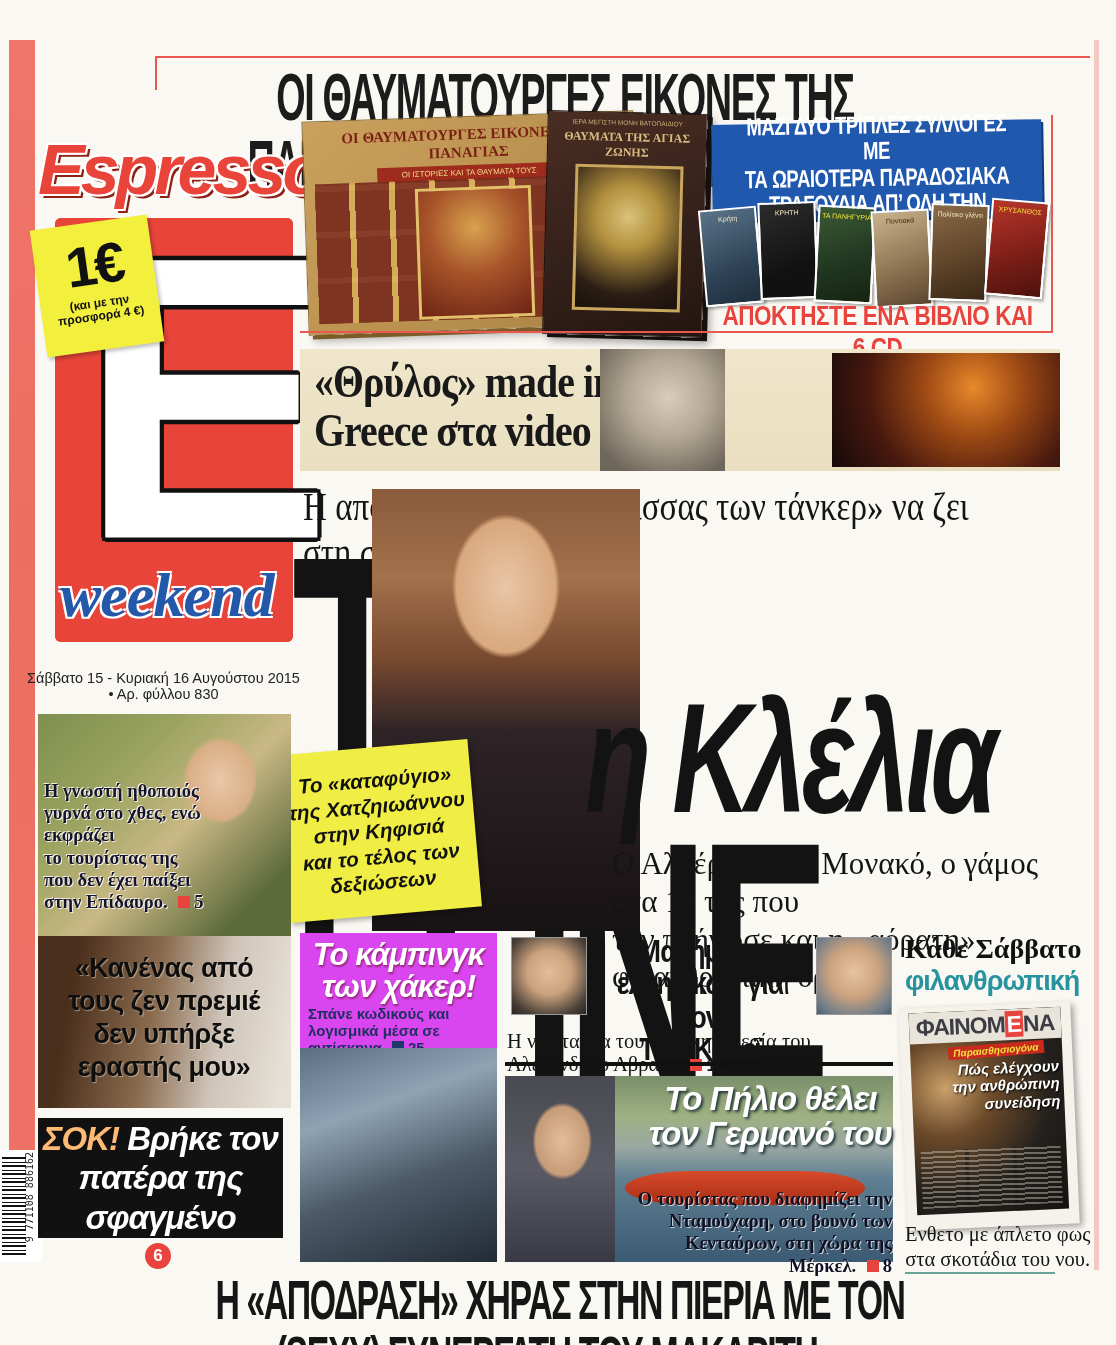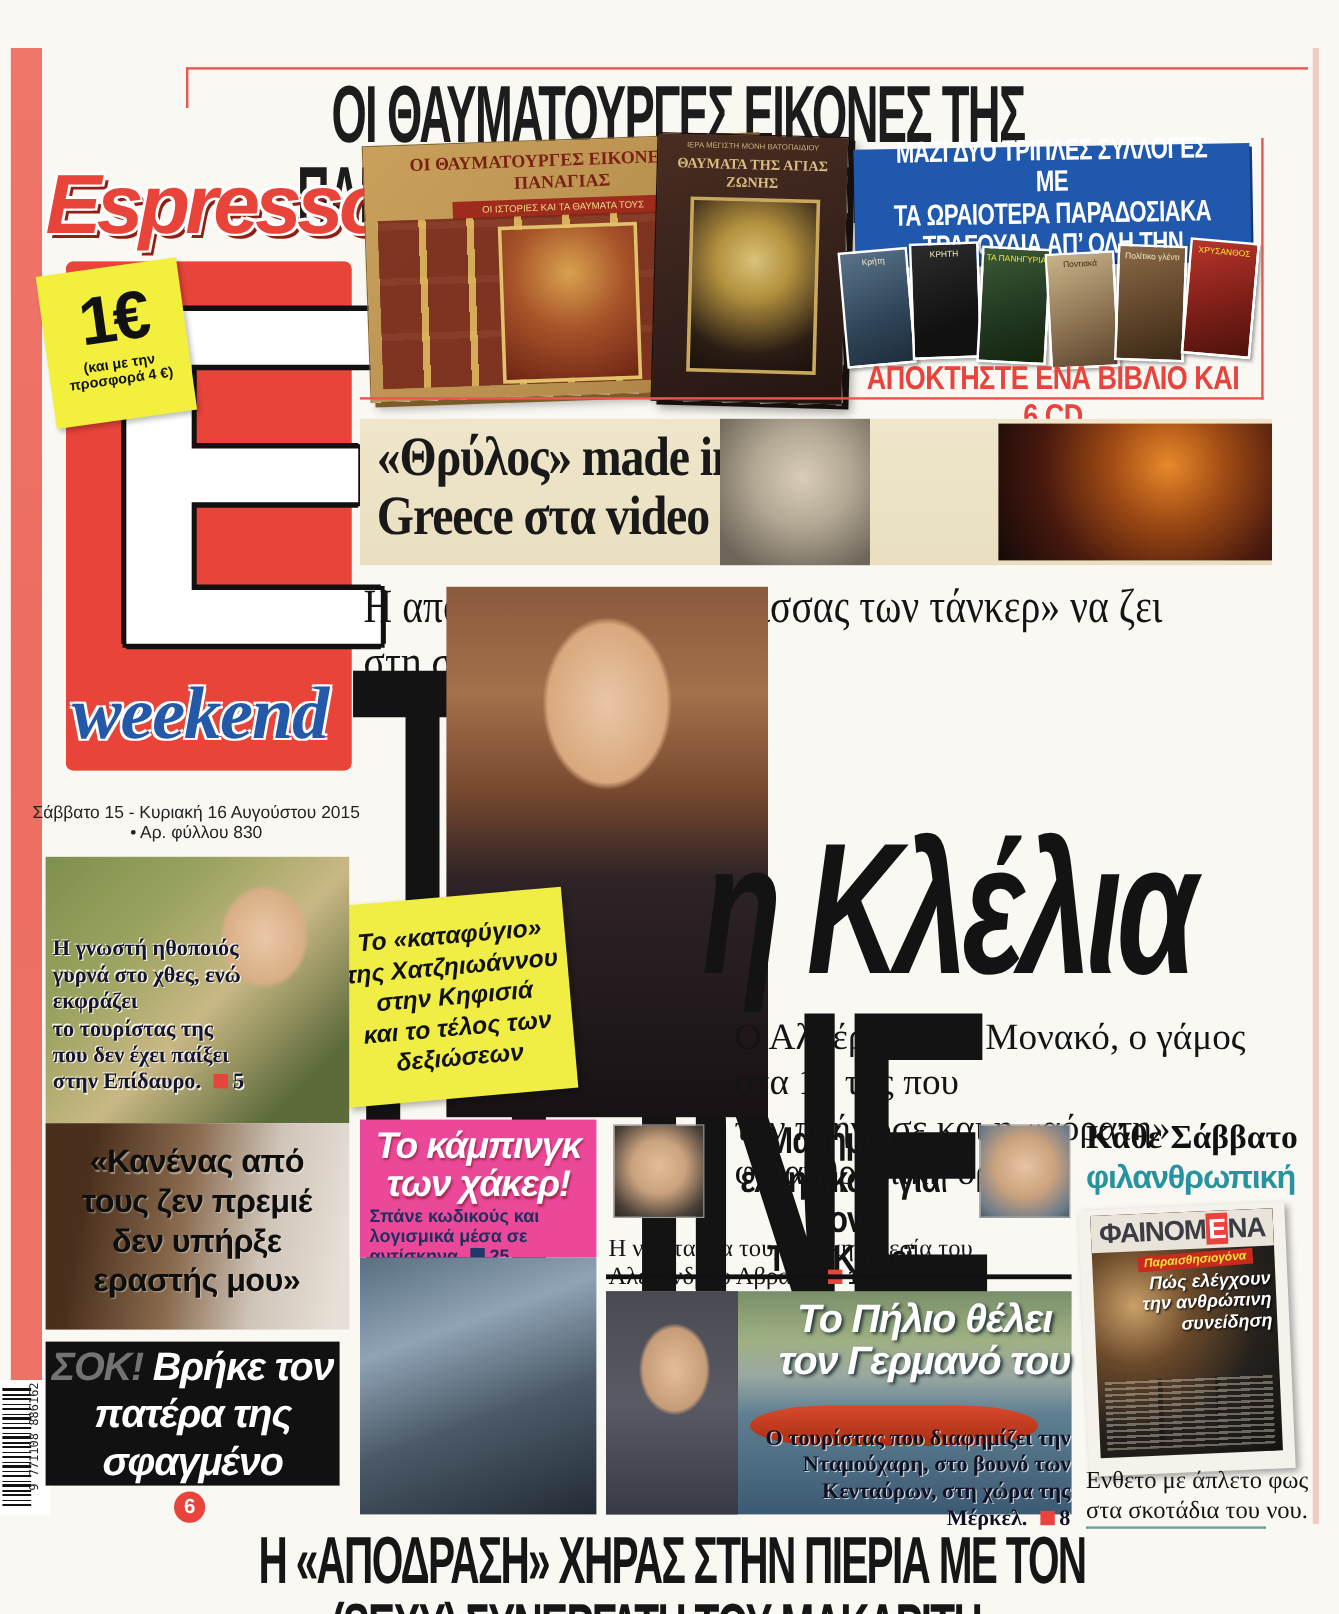--- a/index.html
+++ b/index.html
@@ -131,25 +131,25 @@
                 font-size:18.5px;line-height:1.2;color:#14142e;
                 text-shadow:1px 1px 0 #f4f0e2,-1px -1px 0 #f4f0e2;}
   .quote-photo{left:38px;top:936px;width:253px;height:172px;
       background:linear-gradient(100deg,#4a2f1c 15%,#8a6b4f 45%,#cfc4b8 70%,#e6e0d6 95%);}
   .quote-text{left:44px;top:952px;width:240px;text-align:center;font-weight:bold;font-size:27px;
               line-height:1.22;color:#0e0e0e;letter-spacing:-.5px;
               text-shadow:1px 1px 1px rgba(240,235,220,.5);}
   .sok-box{left:38px;top:1118px;width:245px;height:120px;background:#111;display:flex;align-items:center;
            justify-content:center;text-align:center;}
   .sok-inner{font-weight:bold;font-style:italic;font-size:33px;line-height:1.2;color:#fff;letter-spacing:-1px;}
-  .sok-label{color:#737373;}
+  .sok-label{color:#fdba74;}
   .sok-page{left:145px;top:1243px;}
 
   
-  .hack-box{left:300px;top:933px;width:197px;height:115px;background:#ec4899;text-align:center;overflow:hidden;}
+  .hack-box{left:300px;top:933px;width:197px;height:115px;background:#d946ef;text-align:center;overflow:hidden;}
   .hack-head{margin-top:6px;font-weight:bold;font-style:italic;font-size:31px;line-height:1.02;color:#fff;
              letter-spacing:-1px;text-shadow:1px 2px 2px rgba(90,10,5,.5);}
   .hack-blurb{margin:4px 8px 0;text-align:left;font-weight:bold;font-size:15px;line-height:1.12;color:#1d2f5e;}
   .hack-photo{left:300px;top:1048px;width:197px;height:214px;
       background:linear-gradient(160deg,#5a6f82 0%,#8fa3b5 30%,#4c5a68 60%,#222c36 100%);}
 
   
   .carrey-photo-l{left:511px;top:937px;width:74px;height:76px;
       background:radial-gradient(circle at 50% 45%,#e3bd9a 0%,#caa27e 40%,#4a4038 80%,#2a2420 100%);border:1px solid #999;}
   .carrey-photo-r{left:816px;top:937px;width:74px;height:76px;
@@ -186,21 +186,21 @@
   .fai-title{text-align:center;font-weight:bold;font-size:23px;letter-spacing:-1px;color:#3c3c44;
              background:#e8e4da;padding:2px 0;}
   .fai-title .rede{color:#fff;background:#e8433c;padding:0 2px;}
   .fai-label{position:absolute;left:38px;top:34px;background:#c92a1e;color:#f3e23a;font-weight:bold;
              font-style:italic;font-size:10px;padding:1px 5px;transform:rotate(-2deg);}
   .fai-head{position:absolute;left:30px;top:50px;width:118px;text-align:right;font-weight:bold;
             font-style:italic;font-size:15px;line-height:1.15;color:#fff;text-shadow:1px 1px 2px #000;}
   .fai-cols{position:absolute;left:6px;bottom:6px;width:140px;height:58px;opacity:.55;
       background:repeating-linear-gradient(0deg,rgba(210,205,190,.8) 0 2px,transparent 2px 5px),
                  repeating-linear-gradient(90deg,transparent 0 44px,rgba(20,20,20,.9) 44px 48px);}
-  .fai-blurb{left:905px;top:1222px;font-family:"Liberation Serif",serif;font-size:20.5px;color:#141414;line-height:1.2;}
+  .fai-blurb{left:905px;top:1222px;font-family:"Liberation Serif",serif;font-size:20.5px;color:#141414;line-height:1.2;text-align:center;}
   .fai-rule{left:905px;top:1272px;width:150px;height:2px;background:#6aa39a;}
 
   
   .bot-banner{left:30px;top:1272px;width:1060px;text-align:center;font-weight:bold;font-size:47px;
               letter-spacing:-2px;color:#161616;line-height:1;}
   .bot-banner .cond{transform:scale(0.72,1.18);}
 </style>
 </head>
 <body>
 

